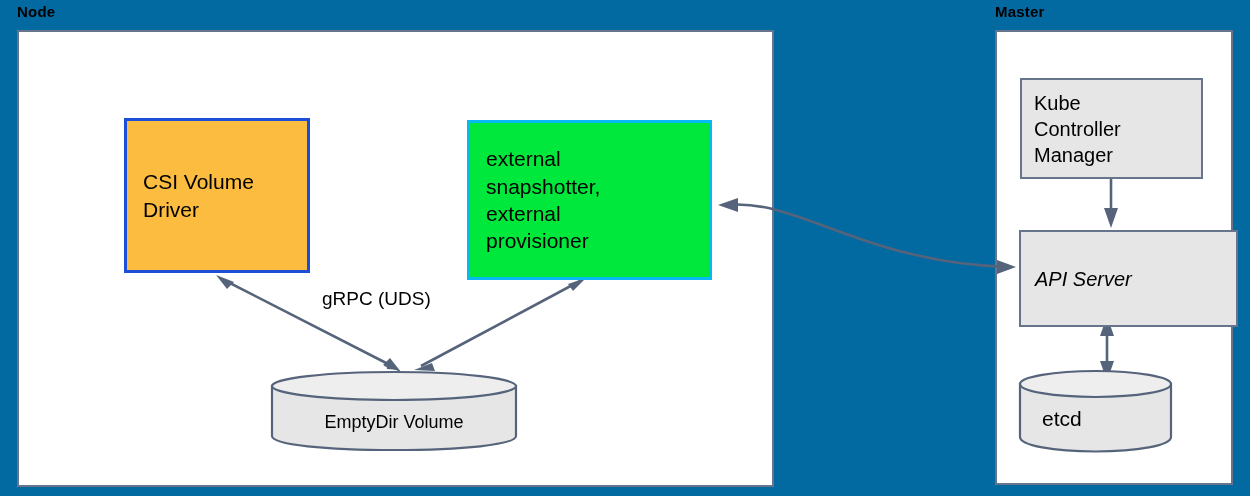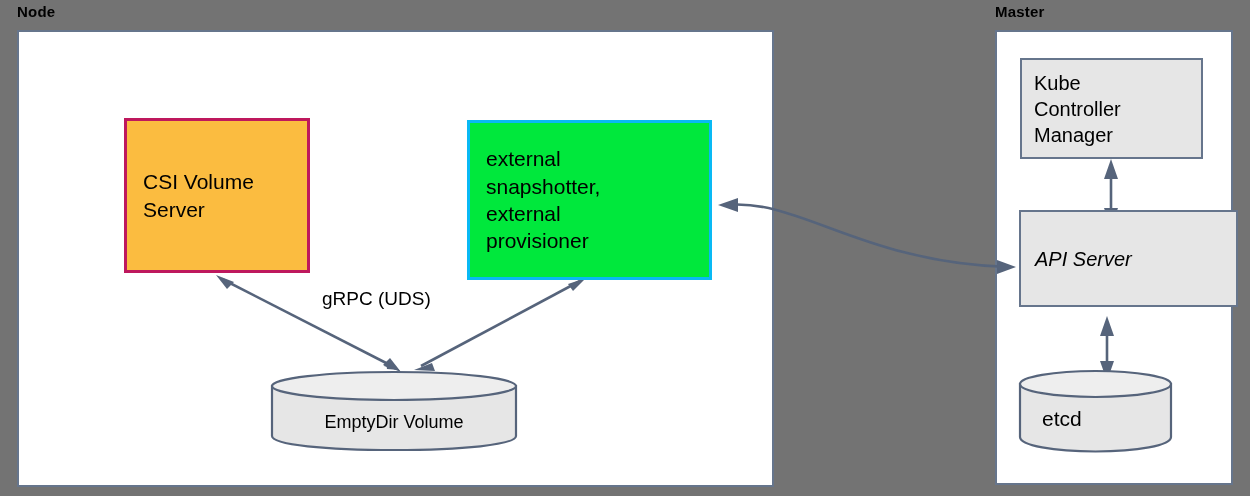--- a/index.html
+++ b/index.html
@@ -4,21 +4,21 @@
 <style>
   html, body {
     margin: 0;
     padding: 0;
     background: #ffffff;
   }
   #canvas {
     position: relative;
     width: 1250px;
     height: 496px;
-    background: #737373;
+    background: #0369a1;
     font-family: "Liberation Sans", sans-serif;
     overflow: hidden;
   }
   svg.edges {
     position: absolute;
     left: 0;
     top: 0;
     width: 1250px;
     height: 496px;
     pointer-events: none;
@@ -54,30 +54,31 @@
     padding-left: 16px;
   }
   .node-box .line {
     font-size: 21px;
     line-height: 1.30;
     color: #000000;
     white-space: nowrap;
   }
   .box-csi {
     background: #fbbc40;
-    border: 3px solid #be185d;
+    border: 3px solid #1d4ed8;
     justify-content: center;
   }
   .box-ext {
     background: #00e83c;
     border: 3px solid #09b9f4;
   }
   .box-gray {
     background: #e6e6e6;
     border: 2px solid #66758c;
+    margin-top: 20px;
   }
   .box-gray .line {
     font-size: 20px;
   }
   .cyl {
     position: absolute;
   }
   .cyl .cyl-text {
     position: absolute;
     left: 0;
@@ -148,21 +149,21 @@
       <line x1="1107" y1="325" x2="1107" y2="372" stroke="#56647b" stroke-width="2.6"></line>
       <path d="M1107,316 L1100,336 L1114,336 Z" fill="#56647b"></path>
       <path d="M1107,381 L1100,361 L1114,361 Z" fill="#56647b"></path>
     </g>
   </svg>
 
 
   <div class="node-box box-csi" style="left:124px; top:118px; width:186px; height:155px;">
     <div class="lines">
       <div class="line">CSI Volume</div>
-      <div class="line">Server</div>
+      <div class="line">Driver</div>
     </div>
   </div>
 
   <div class="node-box box-ext" style="left:467px; top:120px; width:245px; height:160px;">
     <div class="lines">
       <div class="line">external</div>
       <div class="line">snapshotter,</div>
       <div class="line">external</div>
       <div class="line">provisioner</div>
     </div>

